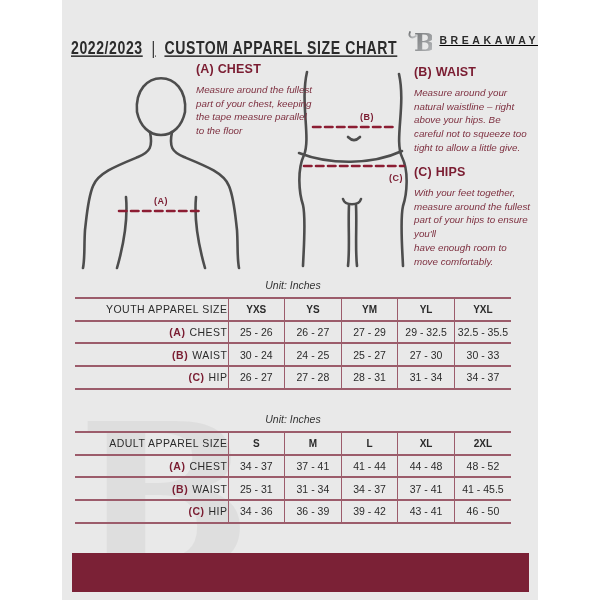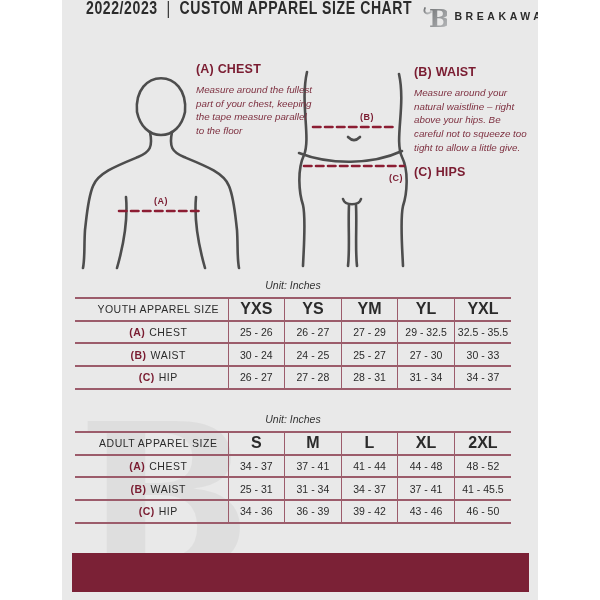--- a/index.html
+++ b/index.html
@@ -2,21 +2,21 @@
 <html><head>
 <meta charset="utf-8">
 <style>
   html,body{margin:0;padding:0;background:#ffffff;}
   .page{position:relative;width:600px;height:600px;background:#ffffff;overflow:hidden;
         font-family:"Liberation Sans", sans-serif;}
   .doc{position:absolute;left:62px;top:0;width:476px;height:600px;background:#e9e9e9;overflow:hidden;}
 
   
   .doc-header{position:absolute;left:0;top:0;width:100%;height:56px;display:flex;
-              align-items:flex-start;justify-content:space-between;padding:0 24px;box-sizing:border-box;}
+              align-items:flex-end;justify-content:space-between;padding:0 9px;box-sizing:border-box;text-decoration:underline;}
   .header-title{display:flex;align-items:center;gap:9px;font-weight:bold;font-size:14.5px;
                 letter-spacing:.6px;color:#2b2b2b;transform:scale(.97,1.25);transform-origin:left center;white-space:nowrap;}
   .header-sep{font-weight:400;color:#2b2b2b;}
   .brand{display:flex;align-items:center;gap:7px;}
   .brand-name{font-weight:bold;font-size:10.5px;letter-spacing:3.6px;color:#2b2b2b;}
 
   
   .guide-block{position:absolute;z-index:1;}
   .guide-h{margin:0 0 7px 0;font-weight:bold;font-size:12.5px;color:#7a1c31;letter-spacing:.2px;}
   .guide-p{margin:0;font-style:italic;font-weight:500;font-size:9.8px;line-height:1.4;
@@ -40,22 +40,22 @@
   .youth-block{top:277px;}
   .adult-block{top:411px;}
   .tbl-title{font-size:11.5px;font-weight:bold;color:#2e2e2e;letter-spacing:.4px;}
   .tbl-unit{font-size:10.5px;font-style:italic;font-weight:normal;color:#343434;margin-top:2px;}
   table.size-table{width:436px;margin-top:6px;border-collapse:collapse;table-layout:fixed;background:transparent;}
   col.c-label{width:153px;}
   table.size-table tr{height:22.7px;}
   table.size-table th,table.size-table td{padding:0;border-bottom:2px solid #9c5c6b;color:#2b2b2b;}
   table.size-table thead th{border-top:2px solid #9c5c6b;}
   th.data,td.data{border-left:1.6px solid #9c5c6b;}
-  .label-cell{text-align:center;padding-left:14px !important;font-size:10.5px;letter-spacing:.5px;color:#333;}
-  thead th.data{font-size:16px;font-weight:bold;}
+  .label-cell{text-align:right;padding-left:14px !important;font-size:10.5px;letter-spacing:.5px;color:#333;}
+  thead th.data{font-size:10px;font-weight:bold;}
   td.data{font-size:10.5px;font-weight:500;margin-top:45px;}
   td.label-cell .key{color:#7a1c31;font-weight:bold;margin-right:4px;}
   td.label-cell .lbl{font-weight:400;color:#2b2b2b;}
   thead .label-cell{font-weight:400;}
 
   
   .footer-bar{position:absolute;left:10px;top:553px;width:457px;height:39px;background:#7b2136;z-index:2;}
 </style>
 </head>
 <body>
@@ -112,20 +112,22 @@
     <div class="guide-block chest-block">
       <p class="guide-h">(A) CHEST</p>
       <p class="guide-p">Measure around the fullest part of your chest, keeping the tape measure parallel to the floor</p>
     </div>
     <div class="guide-block waist-block">
       <p class="guide-h">(B) WAIST</p>
       <p class="guide-p">Measure around your natural waistline – right above your hips. Be careful not to squeeze too tight to allow a little give.</p>
     </div>
     <div class="guide-block hips-block">
       <p class="guide-h">(C) HIPS</p>
+      <p class="guide-p">With your feet together, measure around the fullest part of your hips to ensure you'll
+have enough room to move comfortably.</p>
     </div>
 
     <div class="watermark">B</div>
 
     <div class="table-block youth-block">
       <div class="tbl-unit">Unit: Inches</div>
       <table class="size-table">
         <colgroup>
             <col class="c-label">
             <col>
@@ -209,21 +211,21 @@
             <td class="data">31 - 34</td>
             <td class="data">34 - 37</td>
             <td class="data">37 - 41</td>
             <td class="data">41 - 45.5</td>
           </tr>
           <tr>
             <td class="label-cell"><span class="key">(C)</span><span class="lbl">HIP</span></td>
             <td class="data">34 - 36</td>
             <td class="data">36 - 39</td>
             <td class="data">39 - 42</td>
-            <td class="data">43 - 46</td>
+            <td class="data">43 - 41</td>
             <td class="data">46 - 50</td>
           </tr>
         </tbody>
       </table>
     </div>
 
     <div class="footer-bar"></div>
   </div>
 </div>
 

